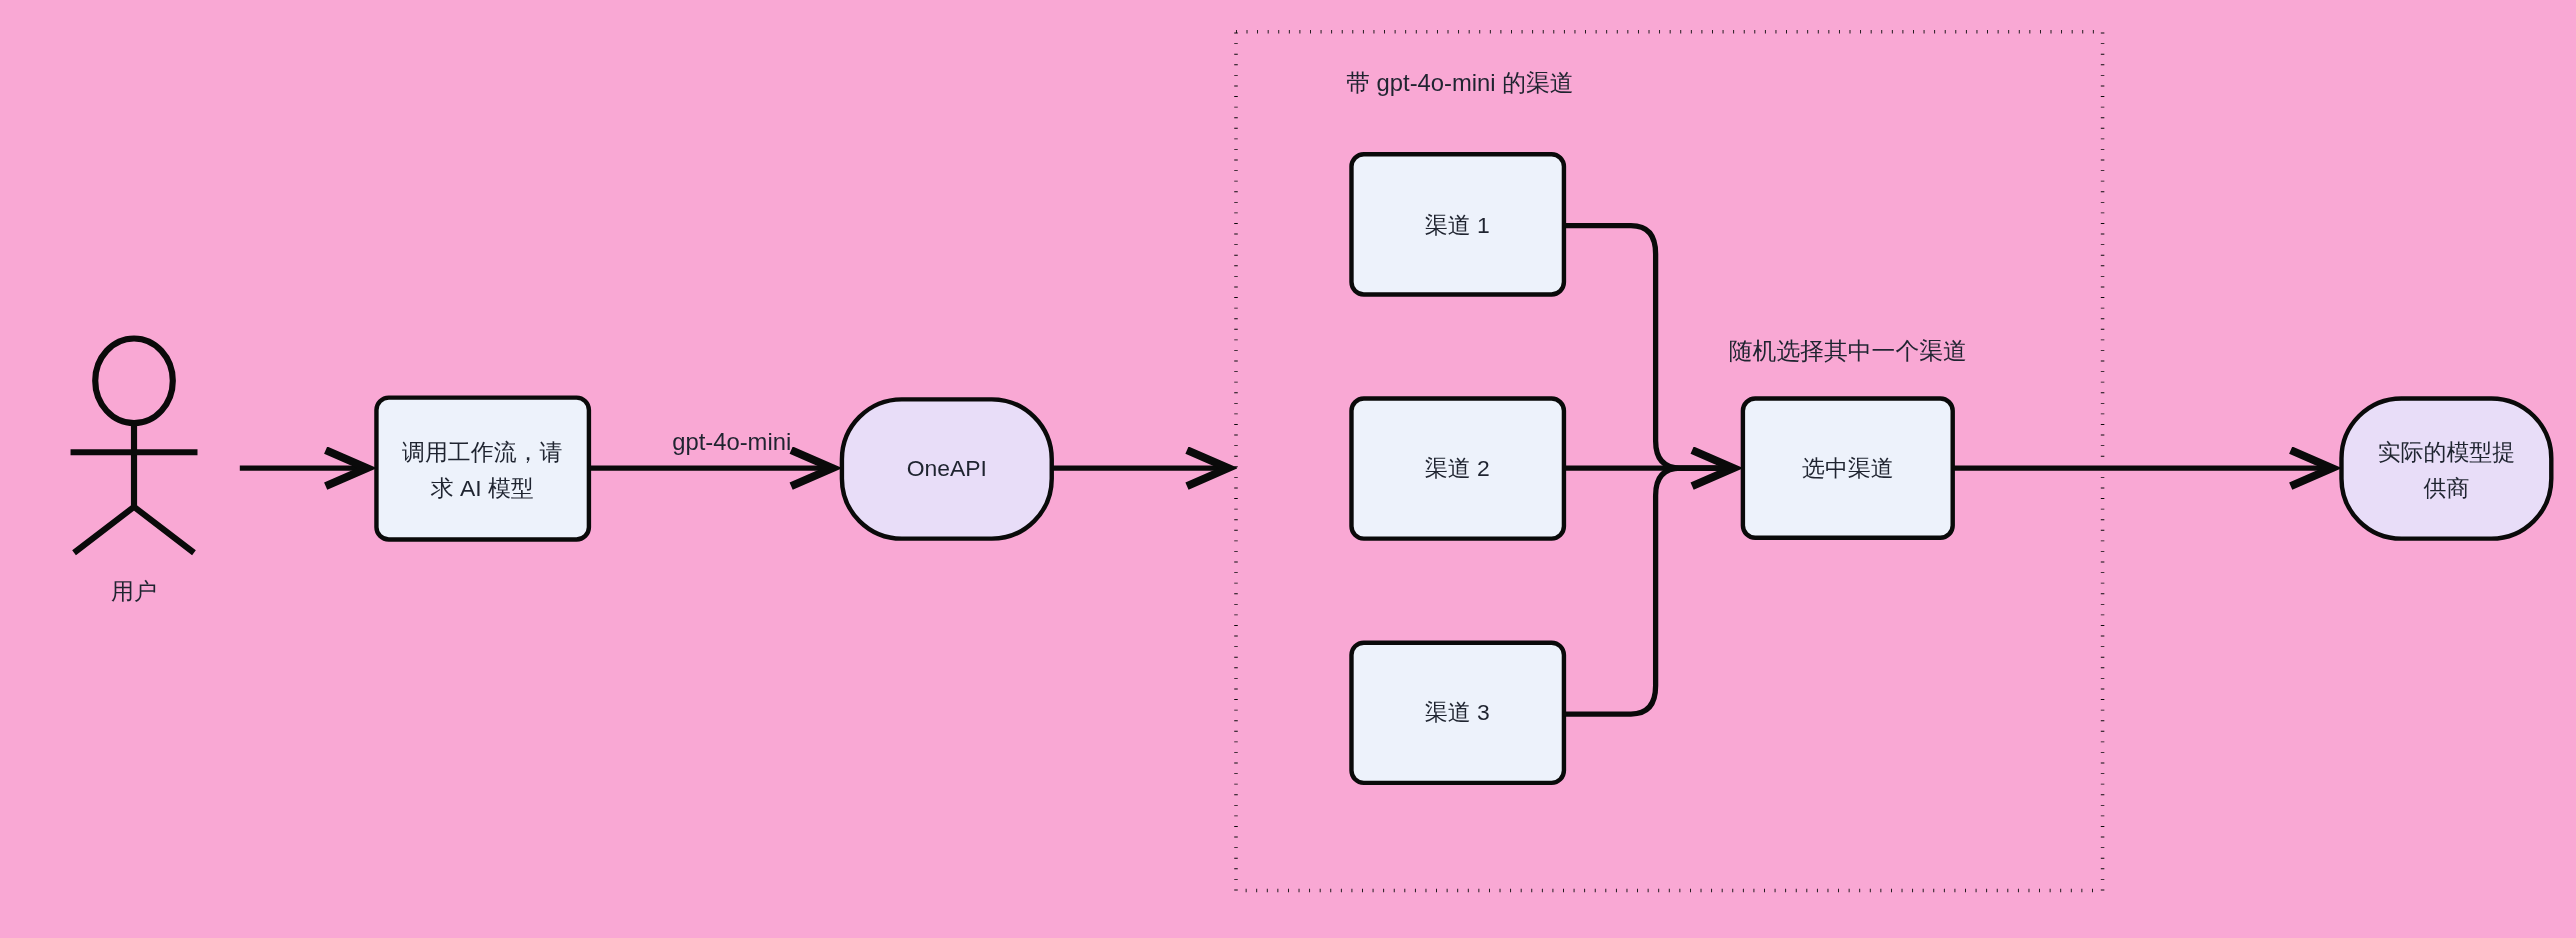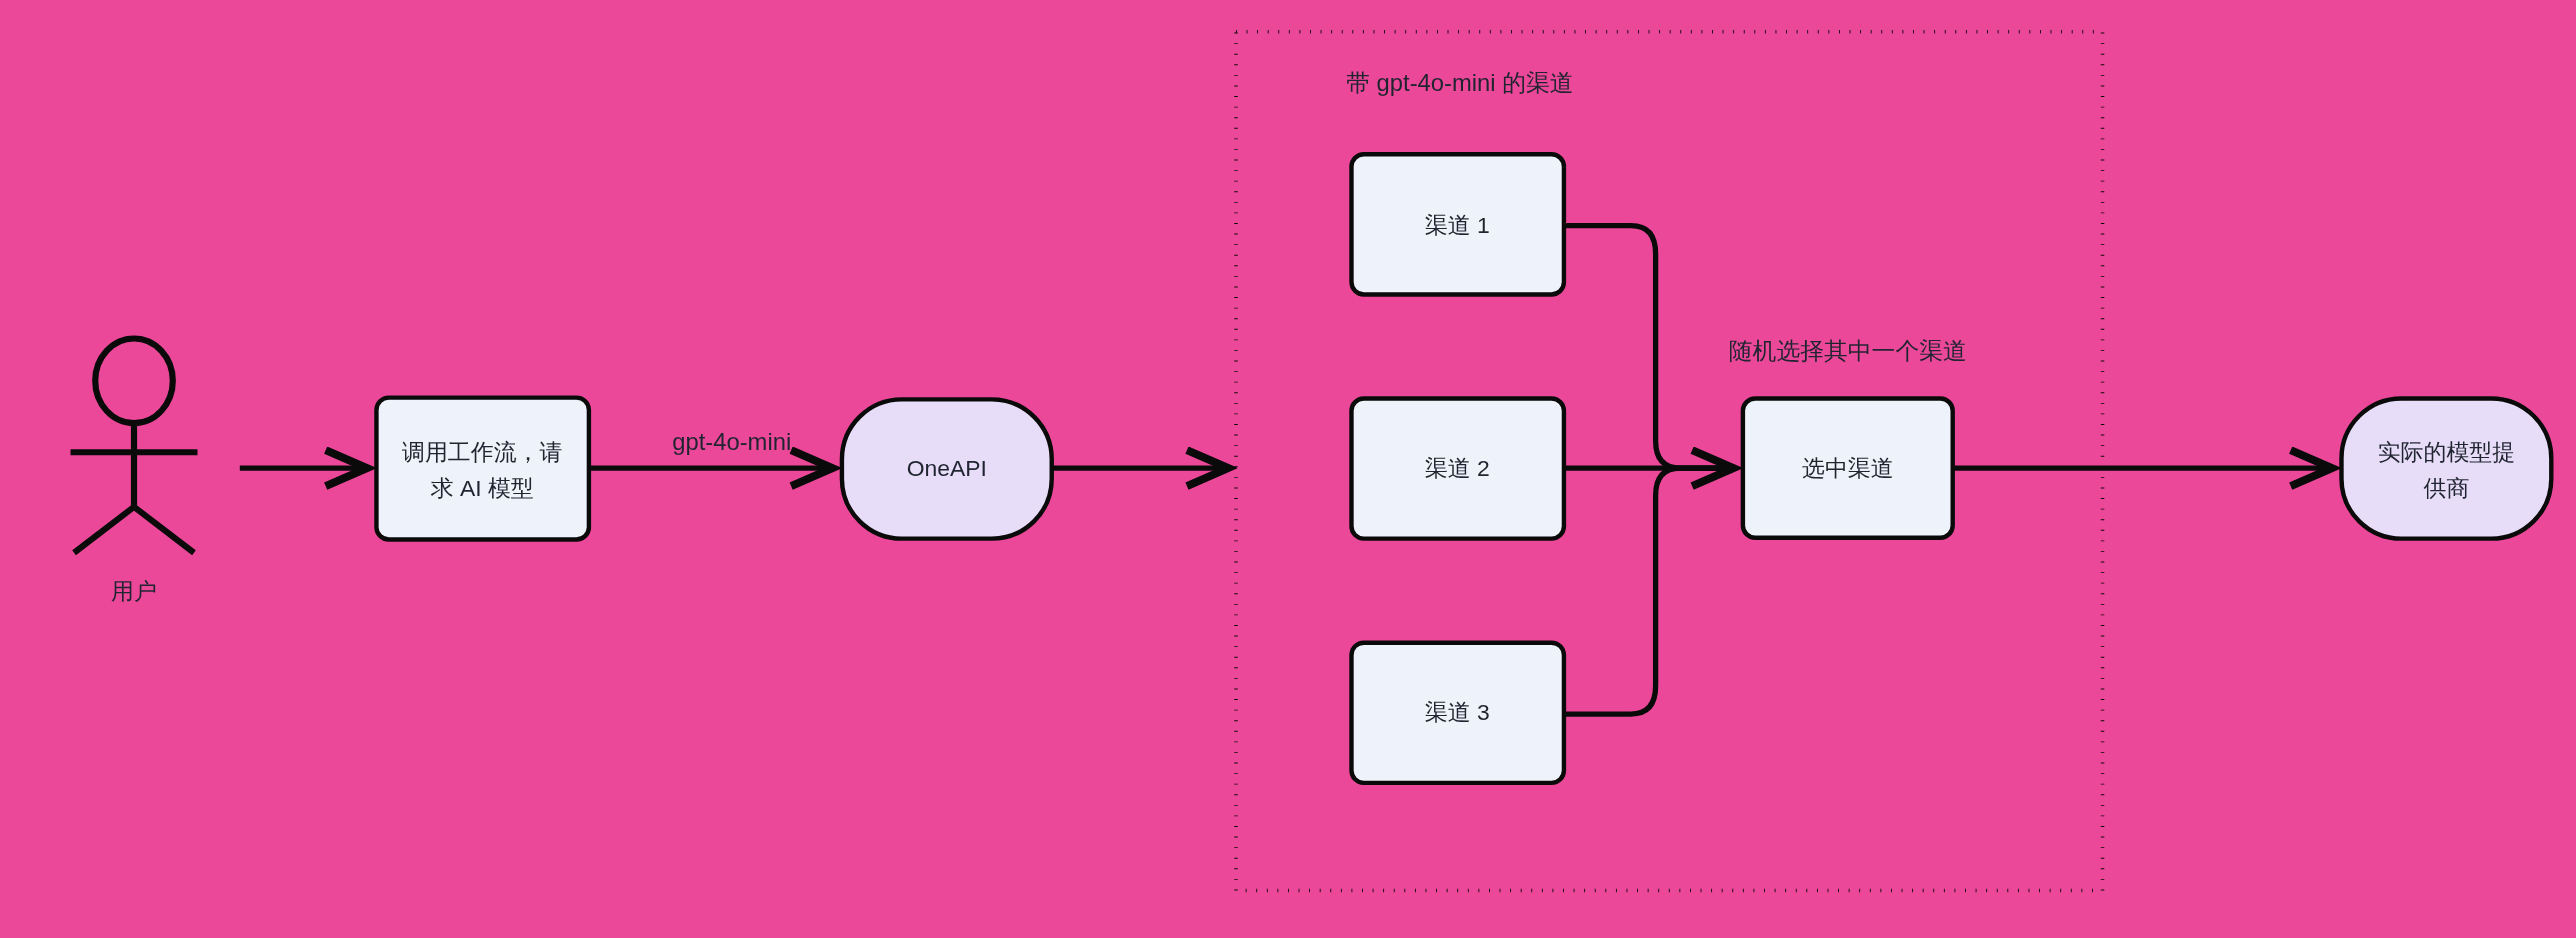--- a/index.html
+++ b/index.html
@@ -10,21 +10,21 @@
   body {
     width: 2576px;
     height: 938px;
     font-family: "Liberation Sans", "DejaVu Sans", sans-serif;
     overflow: hidden;
   }
   #diagram-root {
     position: relative;
     width: 2576px;
     height: 938px;
-    background: #ec4899;
+    background: #f9a8d4;
   }
   svg.diagram-canvas {
     position: absolute;
     top: 0;
     left: 0;
     width: 2576px;
     height: 938px;
     display: block;
   }
   .node-shape {

